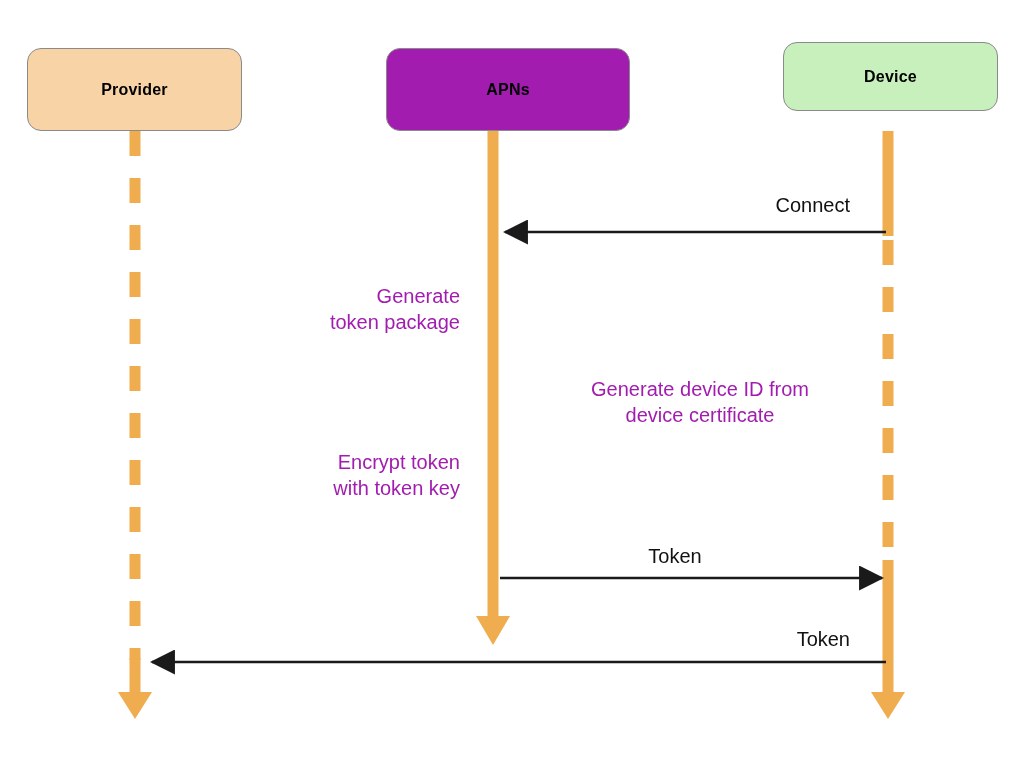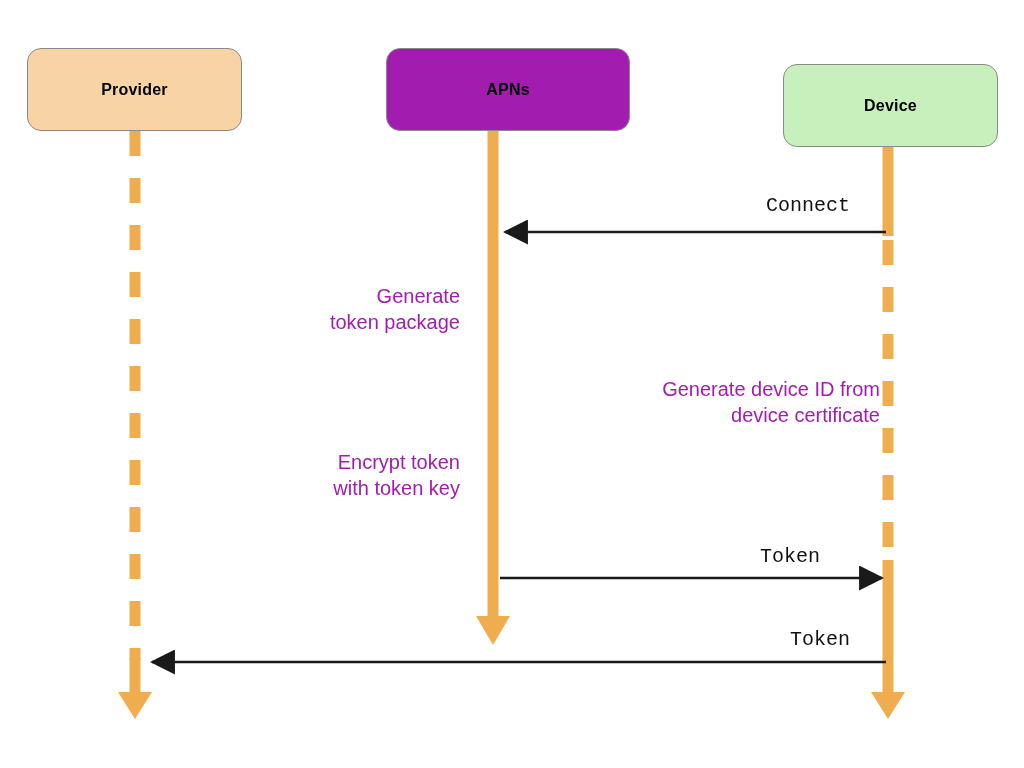--- a/index.html
+++ b/index.html
@@ -37,31 +37,30 @@
     top: 0;
     width: 1024px;
     height: 768px;
   }
   .msg-label {
     position: absolute;
     font-size: 20px;
     color: #111111;
     white-space: nowrap;
     line-height: 1.18;
-    font-family: Liberation Mono, monospace;
   }
   .note-label {
     position: absolute;
     font-size: 20px;
     color: #a21caf;
     line-height: 1.28;
     white-space: pre-line;
   }
   .align-right { text-align: right; }
-  .align-left  { text-align: right; }
+  .align-left  { text-align: center; }
 </style>
 </head>
 <body>
 
 <div id="diagram">
 
   <svg class="svg-layer" viewBox="0 0 1024 768" xmlns="http://www.w3.org/2000/svg">
 
     <defs>
       <marker id="blackArrow" viewBox="0 0 12 12" refX="11" refY="6" markerWidth="10" markerHeight="10" orient="auto-start-reverse">
@@ -95,21 +94,21 @@
   </svg>
 
   <div class="actor-box" style="left:27px; top:48px; width:215px; height:83px; background:#f7d3a6;">
     <span>Provider</span>
   </div>
 
   <div class="actor-box" style="left:386px; top:48px; width:244px; height:83px; background:#a21caf;">
     <span>APNs</span>
   </div>
 
-  <div class="actor-box" style="left:783px; top:64px; width:215px; height:83px; background:#c7f0bd;">
+  <div class="actor-box" style="left:783px; top:42px; width:215px; height:69px; background:#c7f0bd;">
     <span>Device</span>
   </div>
 
   <div class="msg-label align-right" style="left:560px; top:194px; width:290px;">Connect</div>
 
   <div class="msg-label align-left" style="left:530px; top:545px; width:290px;">Token</div>
 
   <div class="msg-label align-right" style="left:560px; top:628px; width:290px;">Token</div>
 
   <div class="note-label align-right" style="left:178px; top:284px; width:282px;">Generate

